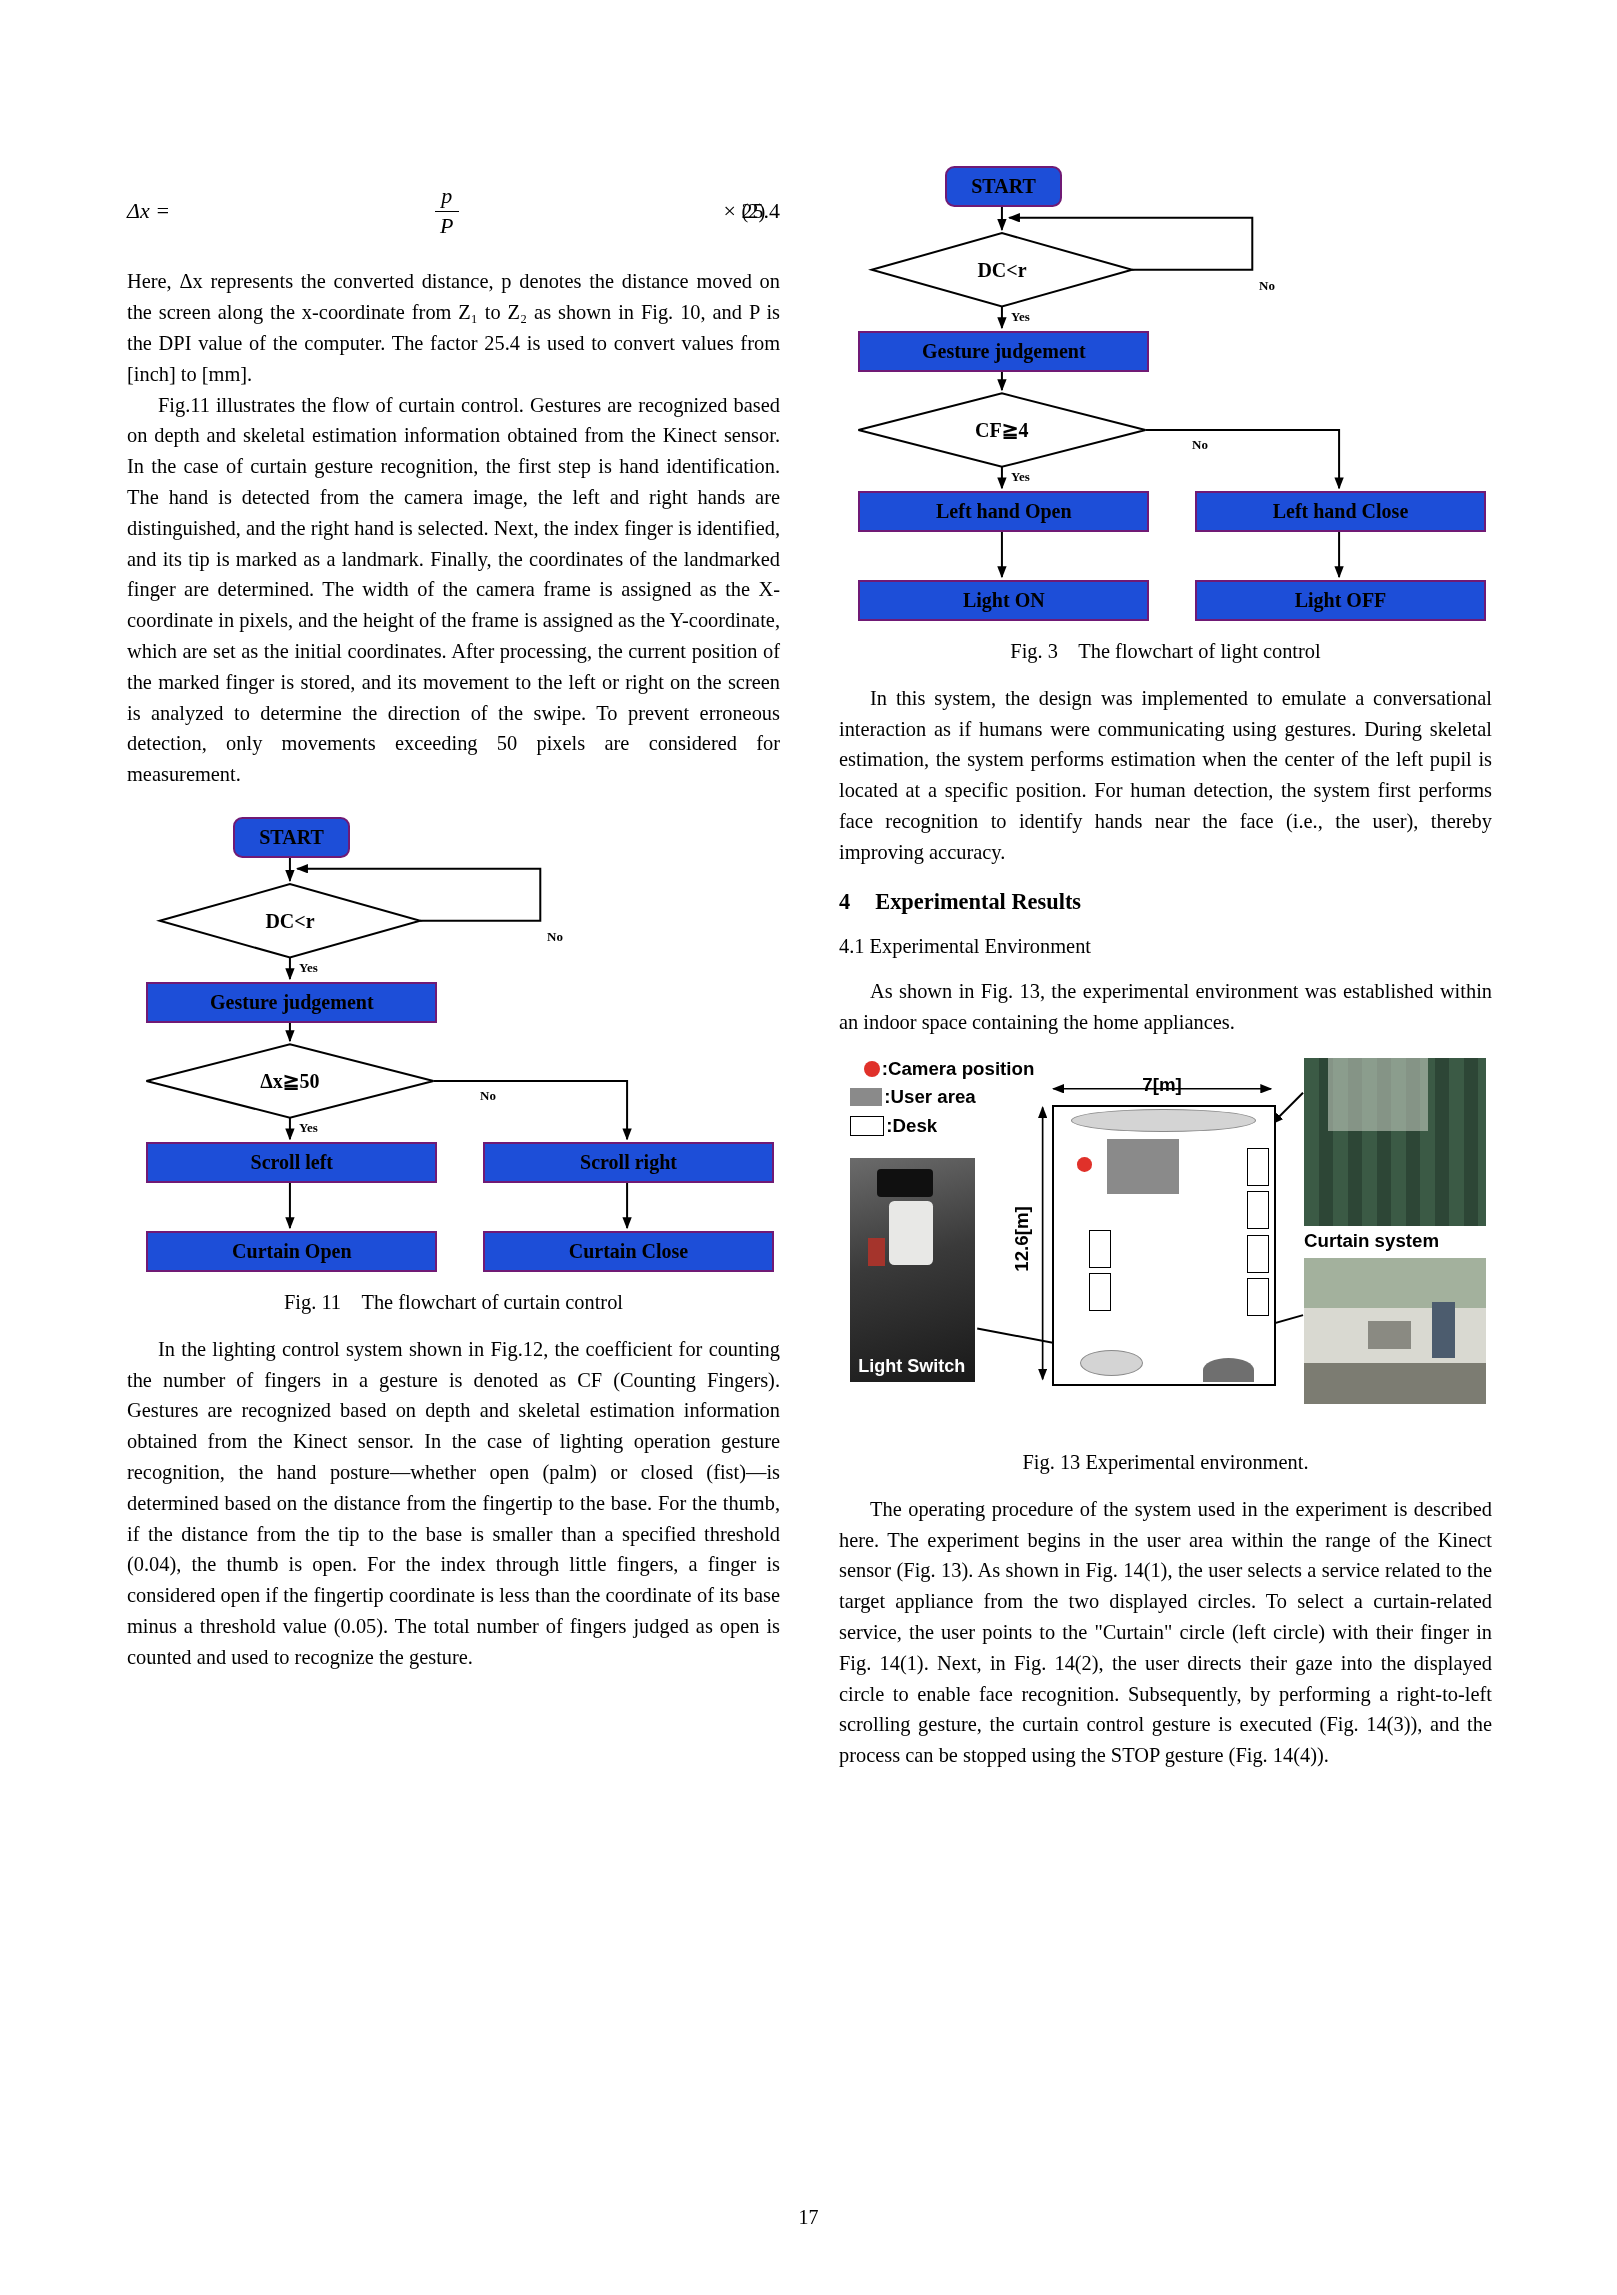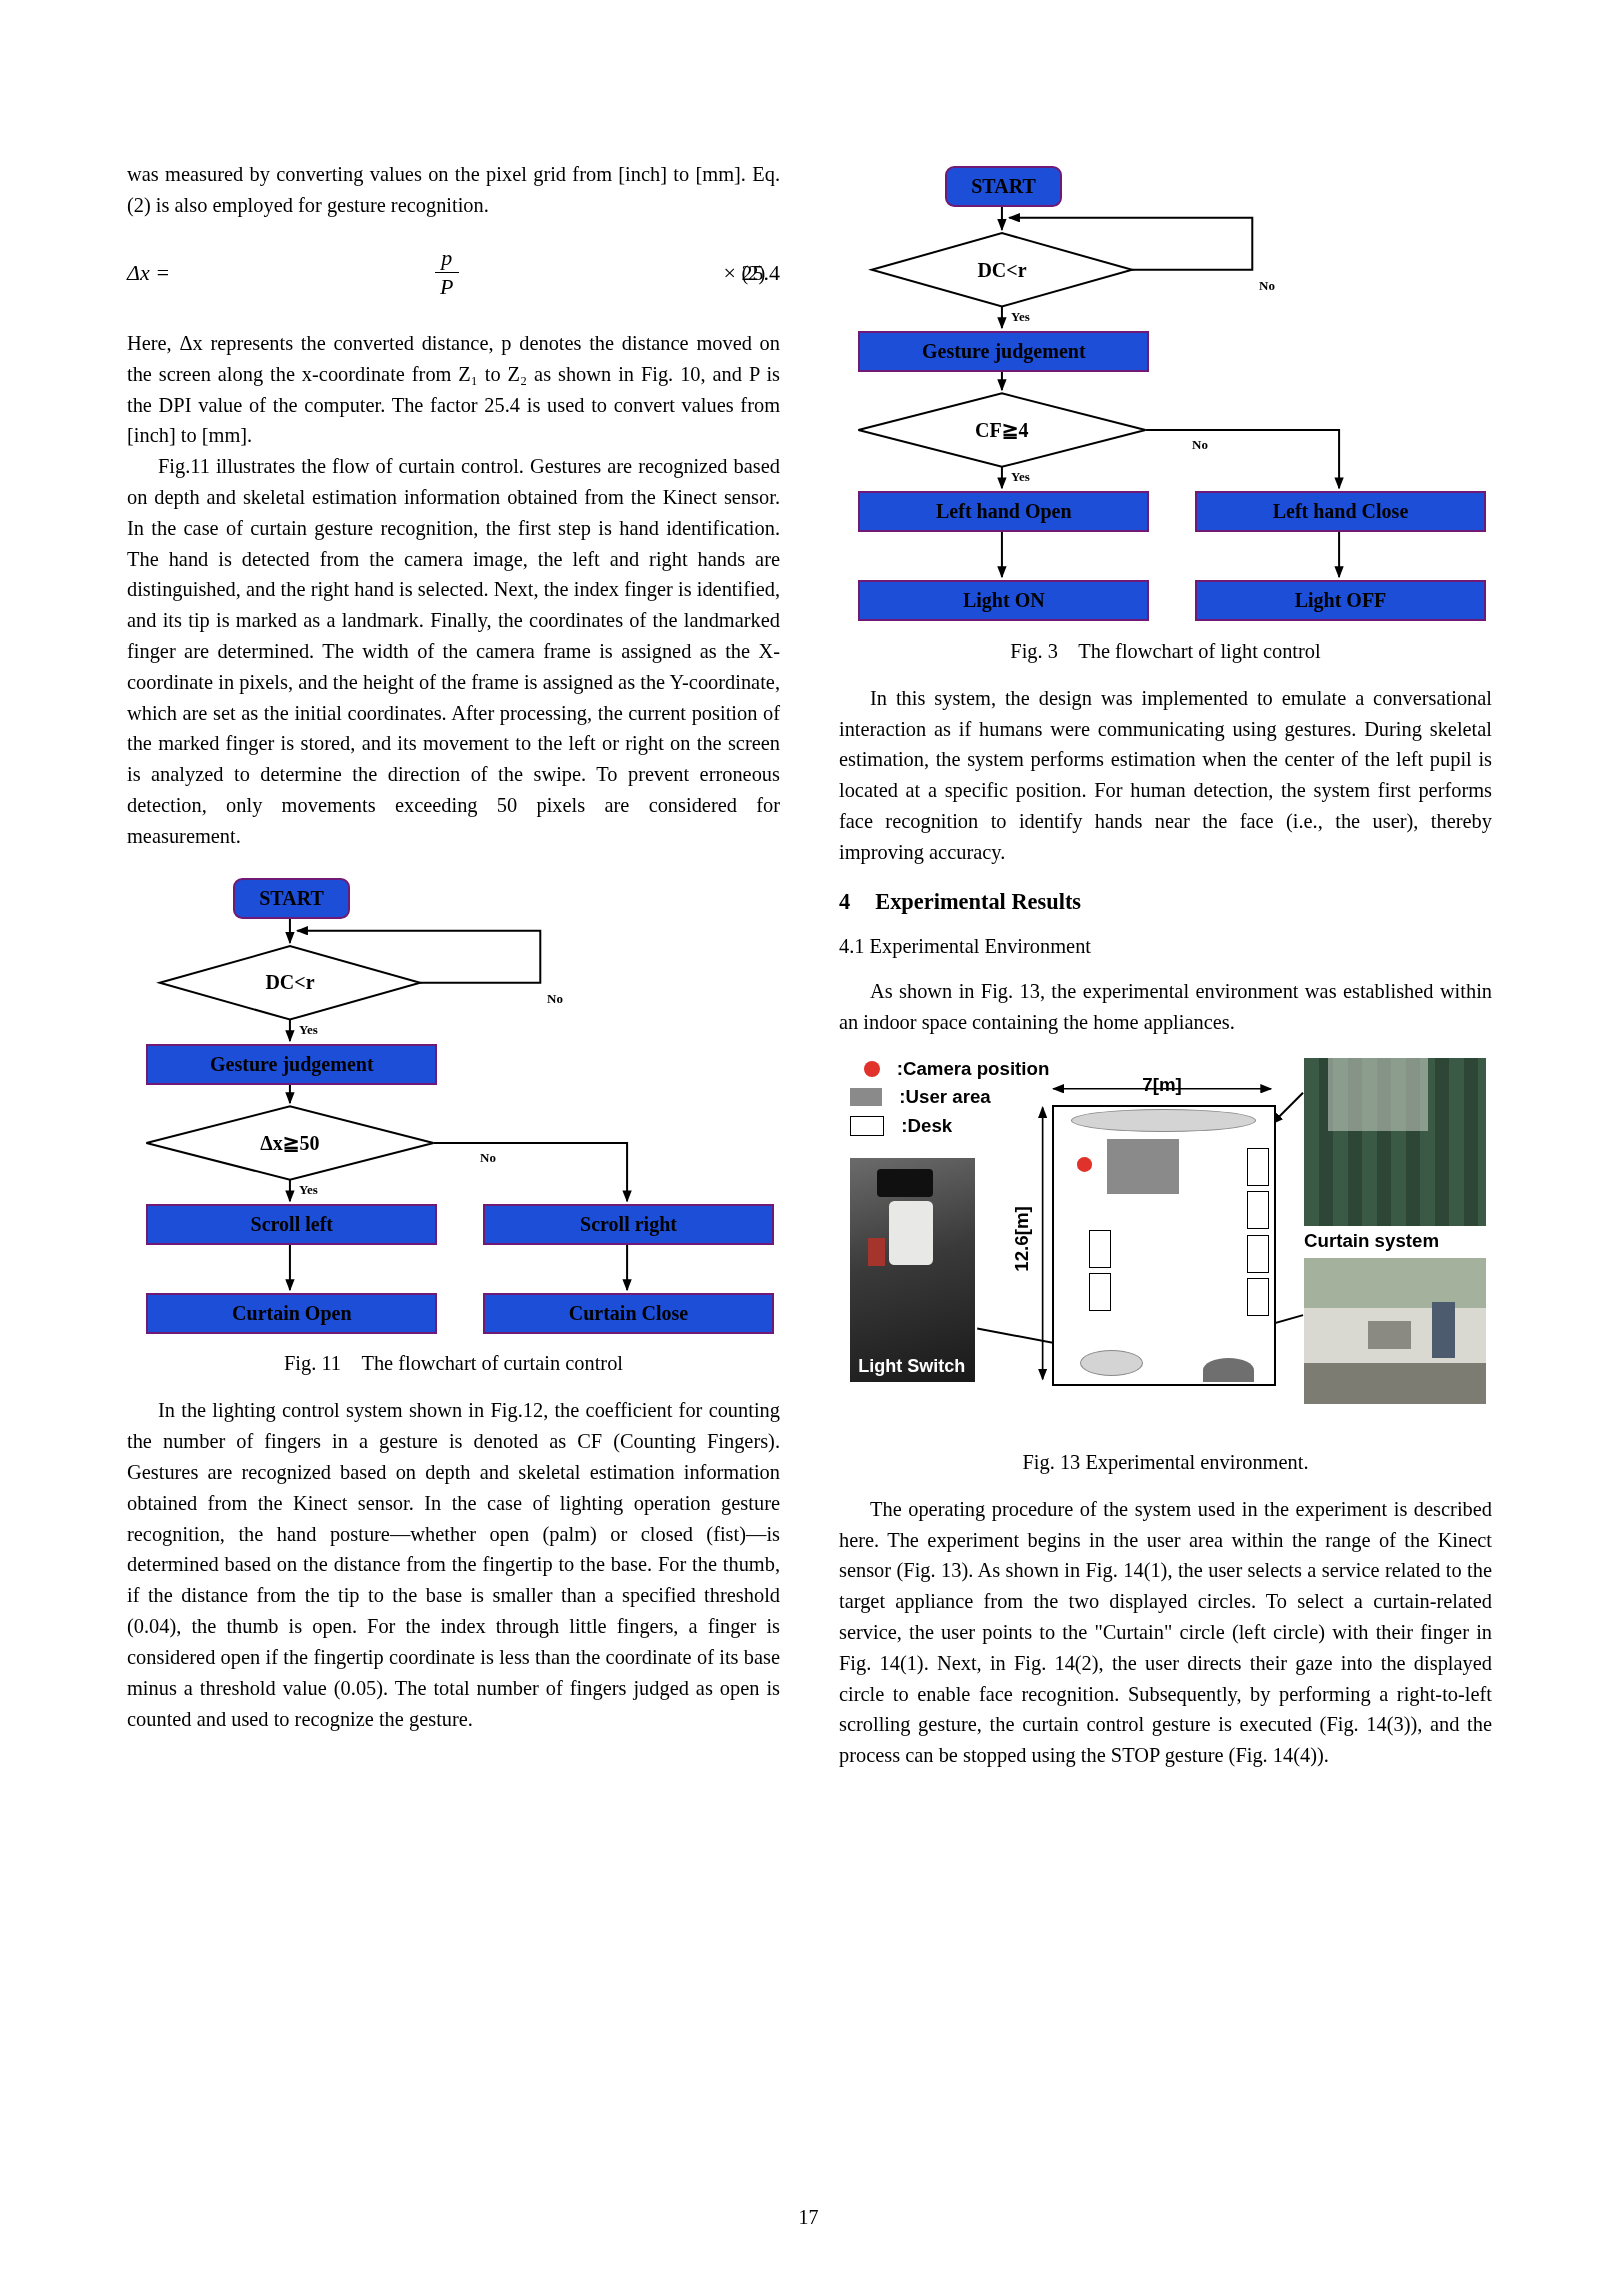--- a/index.html
+++ b/index.html
@@ -32,21 +32,21 @@
 
   
   .sec-h{display:flex;gap:25px;font-size:22.4px;font-weight:700;margin:21.4px 0 16px}
   .subsec{font-size:20.4px;margin:0 0 14.7px;text-indent:0}
 
   
   .f13{position:relative;width:641px;height:374px;margin:20px auto 0;font-family:"Liberation Sans",sans-serif}
   .f13-svg{position:absolute;left:0;top:0;width:641px;height:374px}
   .f13-line{stroke:#000;stroke-width:3;fill:none}
   .f13-dim{stroke:#000;stroke-width:2.5;fill:none}
-  .legend-row{position:absolute;display:flex;align-items:center;gap:17px}
+  .legend-row{position:absolute;display:flex;align-items:center;gap:2px}
   .legend-label{font-weight:700;font-size:18.7px}
   .sw-circle{width:16px;height:16px;border-radius:50%;background:#e0312a;flex:0 0 auto}
   .sw-rect{width:32px;height:18.7px;background:#8a8a8a;flex:0 0 auto}
   .sw-rect.desk{background:#fff;border:1.7px solid #000}
   .dim-w{position:absolute;left:207px;top:16px;width:220px;text-align:center;font-weight:700;font-size:18.7px}
   .dim-h{position:absolute;left:133px;top:170px;width:87px;text-align:center;font-weight:700;font-size:18.7px;transform:rotate(-90deg)}
   .room{position:absolute;left:207px;top:47px;width:220px;height:277px;border:2px solid #000;background:#fff}
   .r-ellipse{position:absolute;background:#d4d4d4;border:0.7px solid #8a8a8a;border-radius:50%}
   .r-user{position:absolute;left:262px;top:81px;width:72px;height:55px;background:#8a8a8a}
   .r-cam{position:absolute;left:232px;top:99px;width:14.7px;height:14.7px;border-radius:50%;background:#e0312a}
@@ -67,21 +67,20 @@
 
   .page-num{position:absolute;left:0;right:0;top:2206px;text-align:center;font-size:20px}
 </style>
 </head>
 <body>
 
 <div class="content">
 
   <div class="col">
 
-    <p class="body-p noindent">was measured by converting values on the pixel grid from [inch] to [mm]. Eq. (2) is also employed for gesture recognition.</p>
 
     <div class="eq-row">
       <span class="eq-it">Δx =</span>
       <span class="eq-frac">
         <span class="eq-num">p</span>
         <span class="eq-den">P</span>
       </span>
       <span>× 25.4</span>
       <span class="eq-tag">(2)</span>
     </div>

